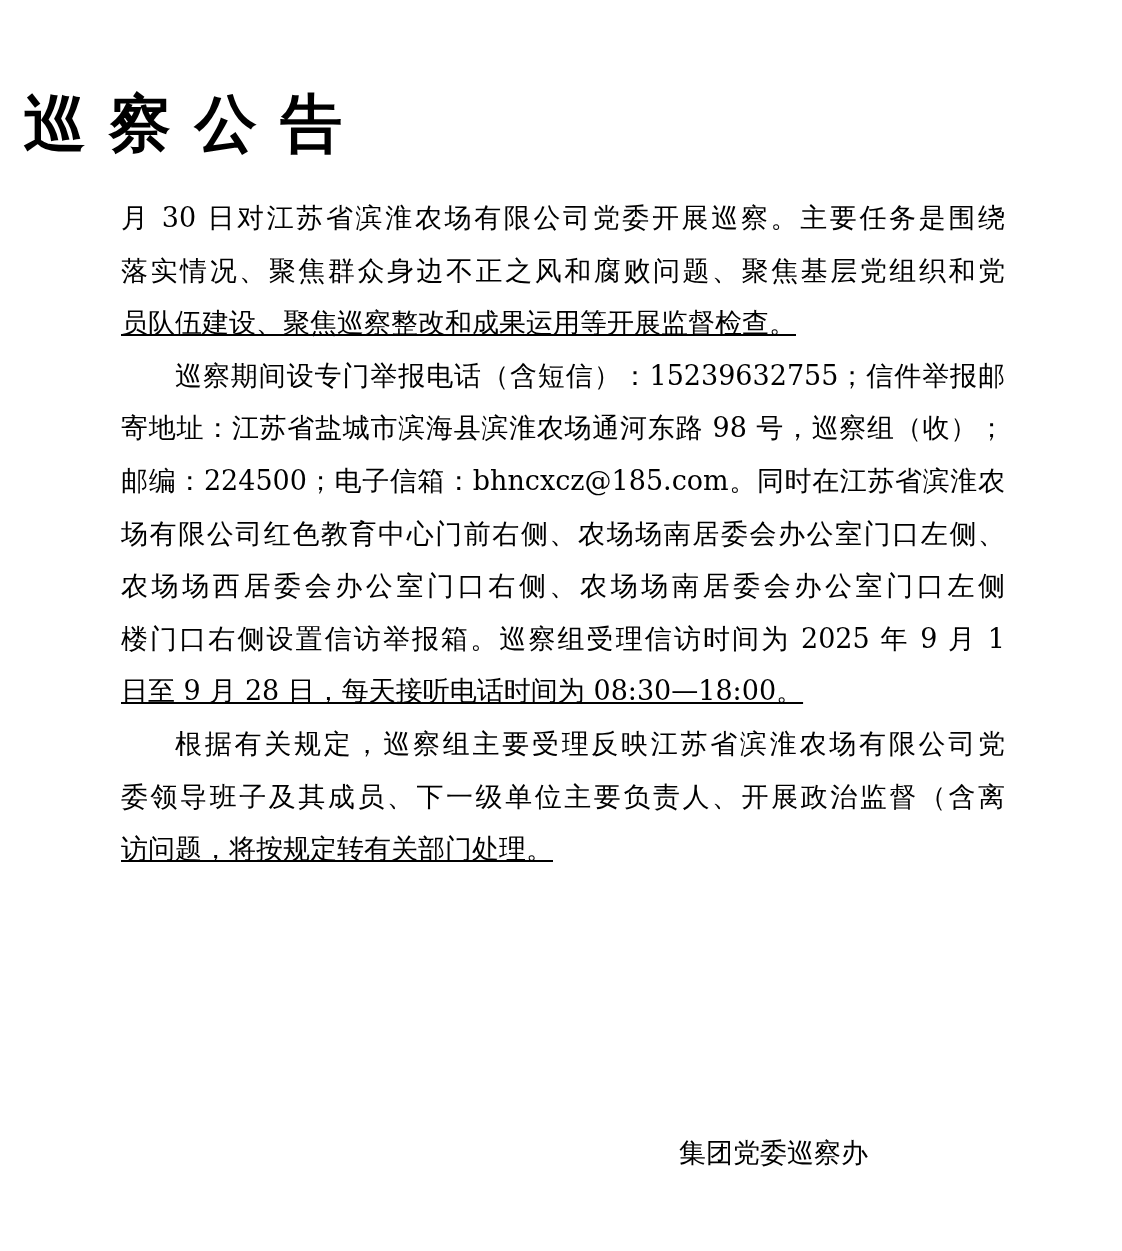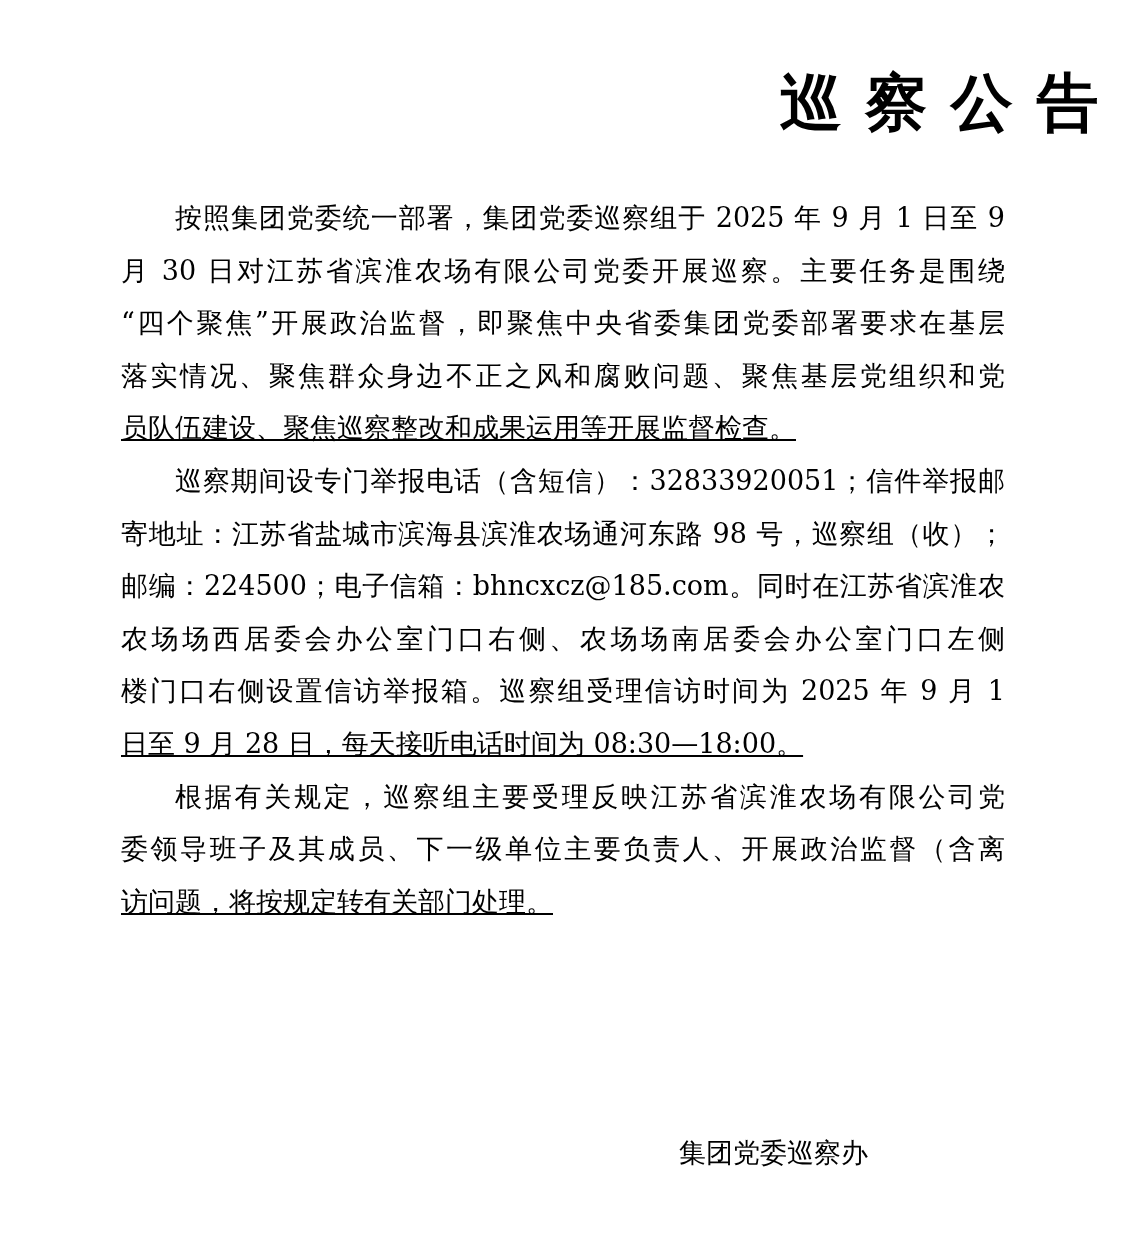--- a/index.html
+++ b/index.html
@@ -15,28 +15,27 @@
     color: #000000;
     font-family: "DejaVu Serif", "Liberation Serif", serif;
     overflow: hidden;
   }
   .title {
     position: absolute;
     top: 46px;
     left: 0;
     width: 100%;
     box-sizing: border-box;
-    text-align: right;
+    text-align: left;
     font-size: 62px;
     font-weight: 700;
     line-height: 72px;
     letter-spacing: 0.38em;
     padding-left: 0.38em; 
     white-space: nowrap;
-    margin-top: 21px;
   }
   .content {
     position: absolute;
     left: 121px;
     top: 192px;
     width: 884px;
   }
   .line {
     height: 52.6px;
     line-height: 52.6px;
@@ -67,30 +66,29 @@
 </style>
 </head>
 <body>
 
 <div class="page">
 
   <h1 class="title">巡察公告</h1>
 
   <div class="content" id="paragraphs">
       <div class="para">
-        <div class="line para-first">按照集团党委统一部署，集团党委巡察组于 2025 年 9 月 1 日至 9</div>
         <div class="line">月 30 日对江苏省滨淮农场有限公司党委开展巡察。主要任务是围绕</div>
-        <div class="line">“四个聚焦”开展政治监督，即聚焦中央省委集团党委部署要求在基层</div>
         <div class="line">落实情况、聚焦群众身边不正之风和腐败问题、聚焦基层党组织和党</div>
         <div class="line para-last">员队伍建设、聚焦巡察整改和成果运用等开展监督检查。</div>
       </div>
       <div class="para">
-        <div class="line para-first">巡察期间设专门举报电话（含短信）：32833920051；信件举报邮</div>
+        <div class="line para-first">巡察期间设专门举报电话（含短信）：15239632755；信件举报邮</div>
         <div class="line">寄地址：江苏省盐城市滨海县滨淮农场通河东路 98 号，巡察组（收）；</div>
         <div class="line">邮编：224500；电子信箱：bhncxcz@185.com。同时在江苏省滨淮农</div>
+        <div class="line">场有限公司红色教育中心门前右侧、农场场南居委会办公室门口左侧、</div>
         <div class="line">农场场西居委会办公室门口右侧、农场场南居委会办公室门口左侧</div>
         <div class="line">楼门口右侧设置信访举报箱。巡察组受理信访时间为 2025 年 9 月 1</div>
         <div class="line para-last">日至 9 月 28 日，每天接听电话时间为 08:30—18:00。</div>
       </div>
       <div class="para">
         <div class="line para-first">根据有关规定，巡察组主要受理反映江苏省滨淮农场有限公司党</div>
         <div class="line">委领导班子及其成员、下一级单位主要负责人、开展政治监督（含离</div>
         <div class="line para-last">访问题，将按规定转有关部门处理。</div>
       </div>
     </div>

